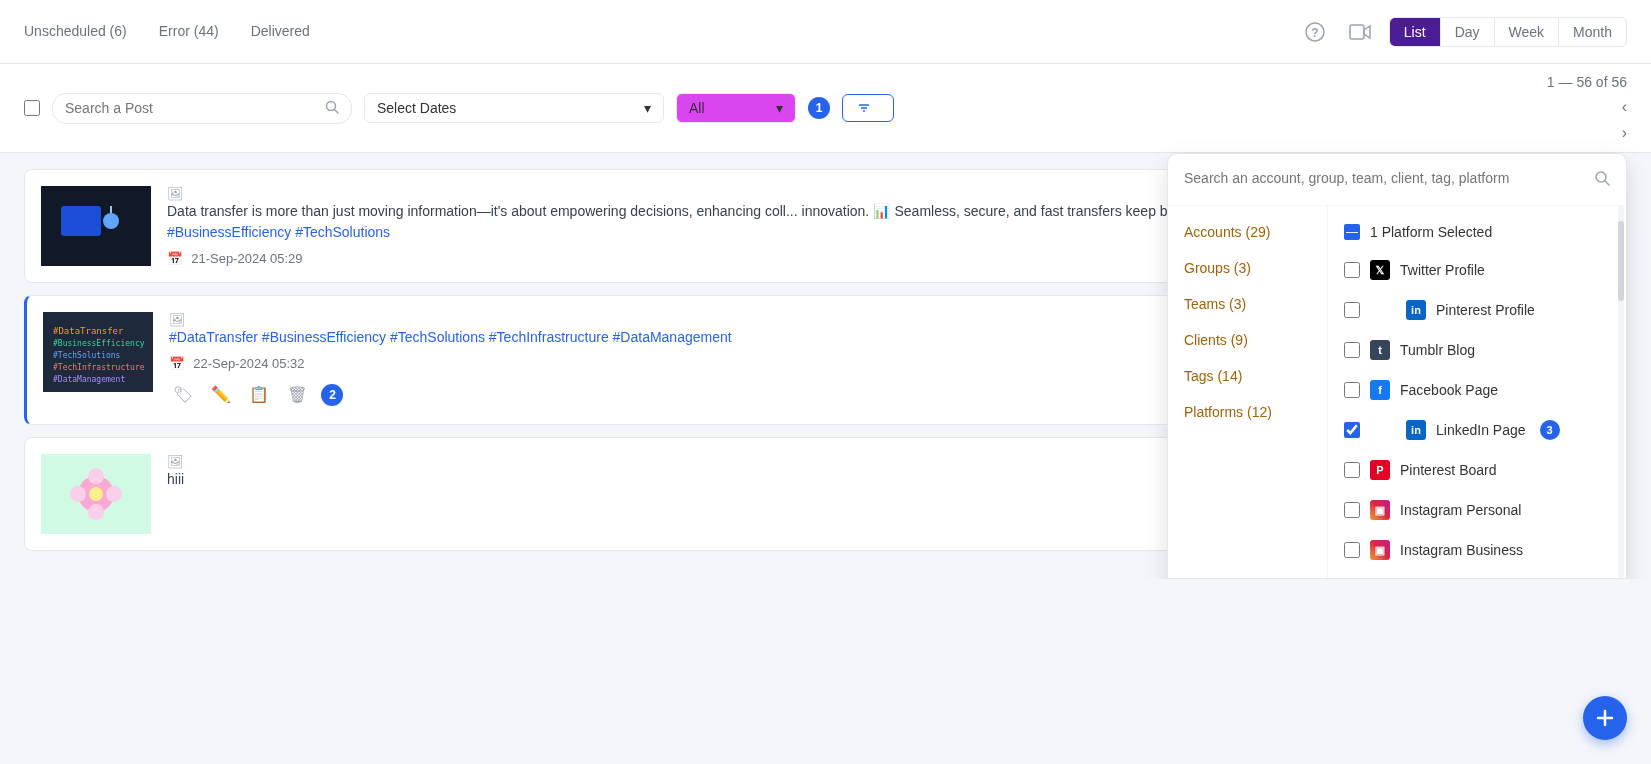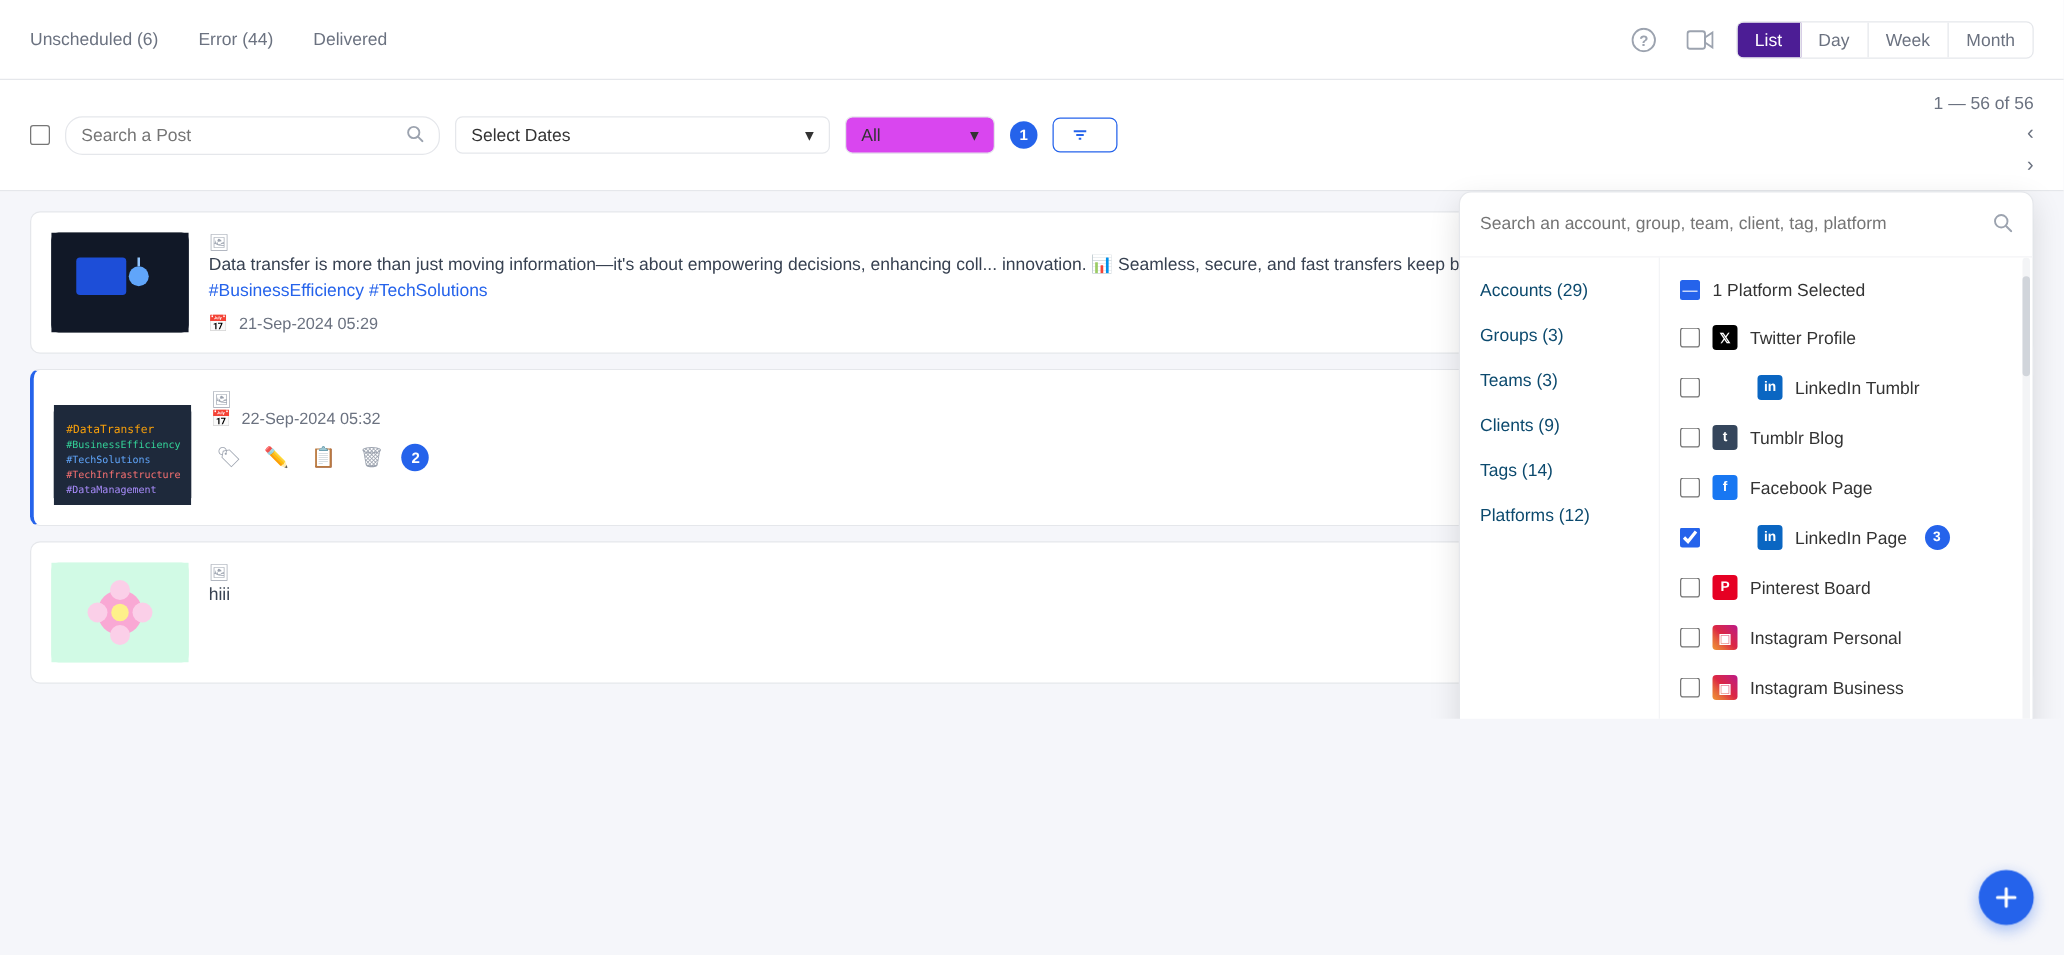--- a/index.html
+++ b/index.html
@@ -187,21 +187,20 @@
     }
     .thumb-dark {
       background: #111827;
       width: 110px; height: 80px;
       border-radius: 6px;
     }
     .thumb-code {
       background: #1e293b;
       width: 110px; height: 80px;
       border-radius: 6px;
-      margin-top: 12px;
     }
     .thumb-flower {
       background: #d1fae5;
       width: 110px; height: 80px;
       border-radius: 6px;
     }
     .post-content { flex: 1; min-width: 0; }
     .post-text {
       font-size: 14px;
       color: #374151;
@@ -278,21 +277,21 @@
       min-height: 360px;
     }
     .filter-left {
       width: 160px;
       border-right: 1px solid #f3f4f6;
       padding: 8px 0;
     }
     .filter-left-item {
       padding: 10px 16px;
       font-size: 14px;
-      color: #0c4a6e;
+      color: #a16207;
       cursor: pointer;
     }
     .filter-right {
       flex: 1;
       padding: 8px 0;
       overflow-y: auto;
       max-height: 380px;
     }
     .filter-option {
       display: flex;
@@ -471,20 +470,23 @@
           <rect width="110" height="80" fill="#1e293b"></rect>
           <text x="10" y="22" fill="#f59e0b" font-size="9" font-family="monospace">#DataTransfer</text>
           <text x="10" y="34" fill="#34d399" font-size="8" font-family="monospace">#BusinessEfficiency</text>
           <text x="10" y="46" fill="#60a5fa" font-size="8" font-family="monospace">#TechSolutions</text>
           <text x="10" y="58" fill="#f87171" font-size="8" font-family="monospace">#TechInfrastructure</text>
           <text x="10" y="70" fill="#a78bfa" font-size="8" font-family="monospace">#DataManagement</text>
         </svg>
     </div>
     <div class="post-content">
       <div class="post-image-icon">🖼</div>
+      <div class="post-text">
+        <span class="hashtag">#DataTransfer #BusinessEfficiency #TechSolutions #TechInfrastructure #DataManagement</span>
+      </div>
       <div class="post-meta">
         <span>📅</span>
         <span>22-Sep-2024 05:32</span>
       </div>
       <div class="post-actions">
         <span class="action-icon">🏷</span>
         <span class="action-icon">✏️</span>
         <span class="action-icon">📋</span>
         <span class="action-icon">🗑</span>
         <div class="badge-2">2</div>
@@ -546,21 +548,21 @@
 
         <div class="filter-option">
           <input type="checkbox" style="">
           <div class="platform-icon twitter">𝕏</div>
           <span>Twitter Profile</span>
         </div>
 
         <div class="filter-option">
           <input type="checkbox" style="">
           <div class="platform-icon linkedin">in</div>
-          <span>LinkedIn Tumblr</span>
+          <span>Pinterest Profile</span>
         </div>
 
         <div class="filter-option">
           <input type="checkbox" style="">
           <div class="platform-icon tumblr">t</div>
           <span>Tumblr Blog</span>
         </div>
 
         <div class="filter-option">
           <input type="checkbox" style="">

